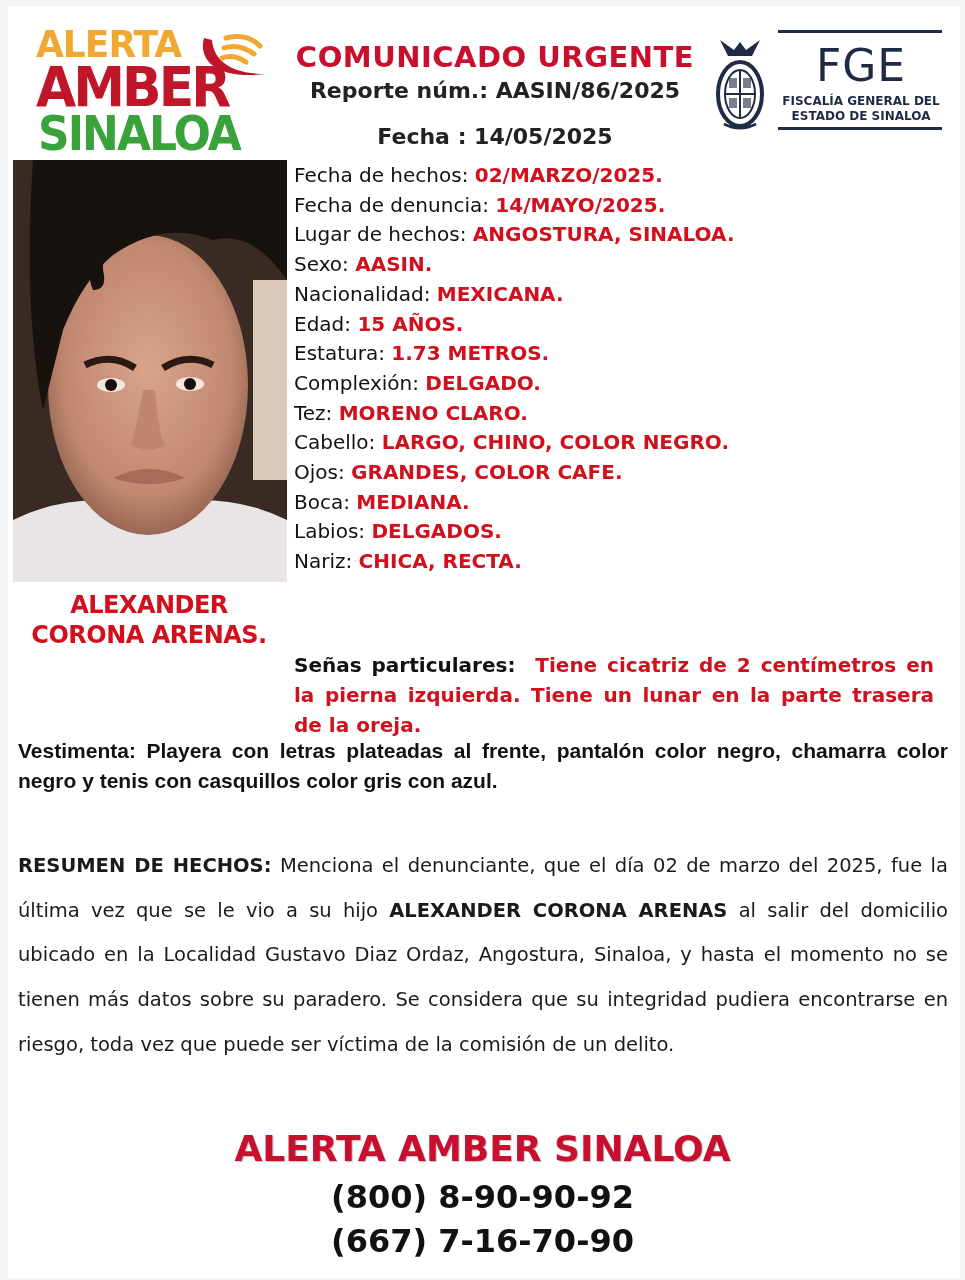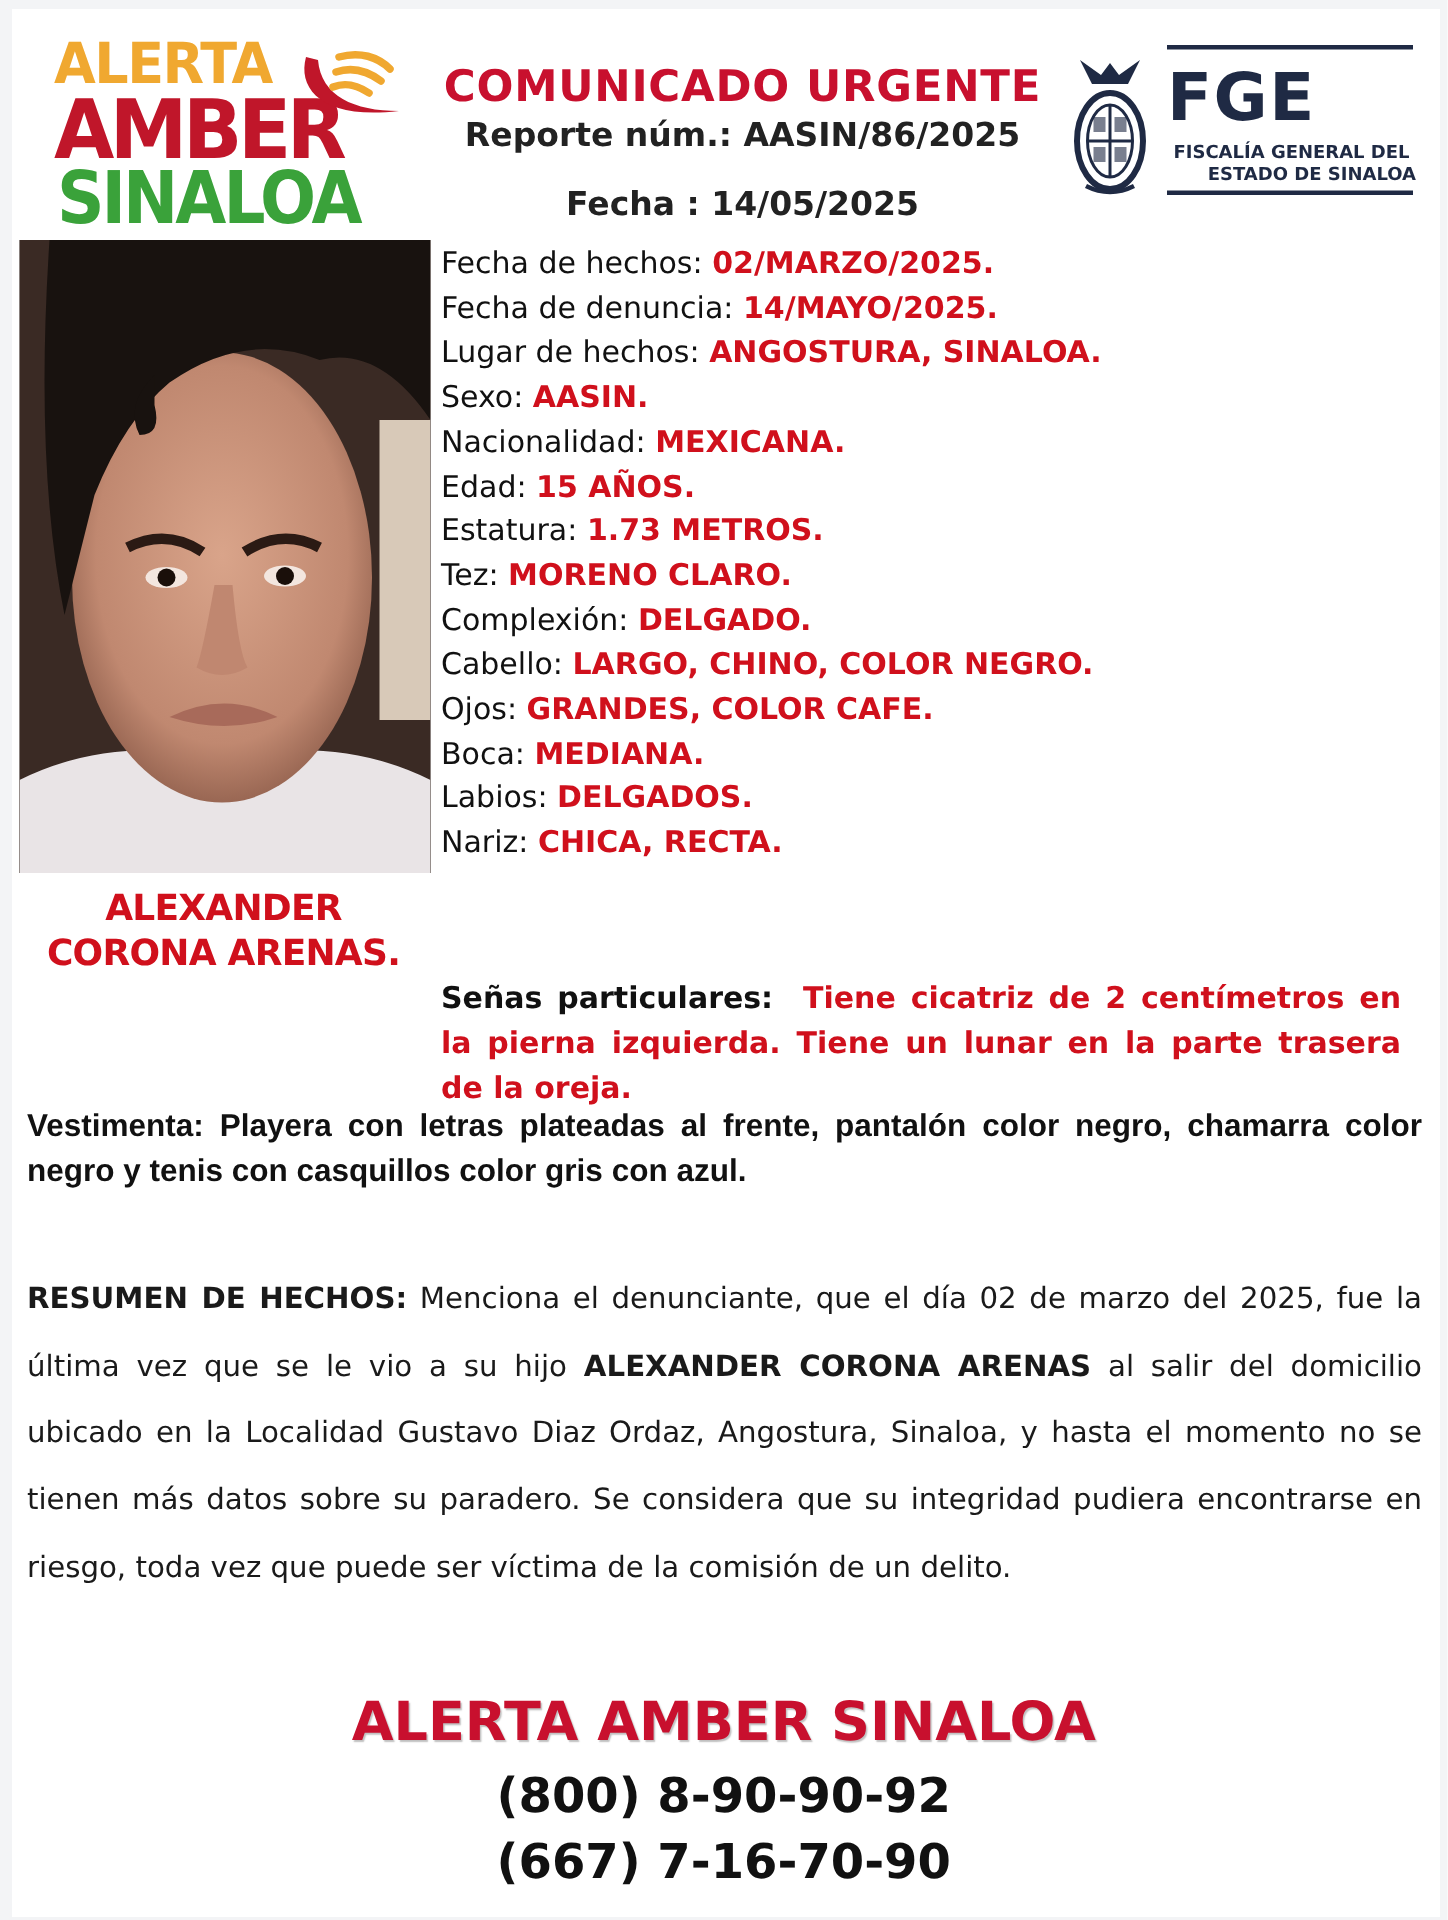--- a/index.html
+++ b/index.html
@@ -23,21 +23,21 @@
   .logo svg { position:absolute; left:160px; top:6px; }
 
   
   .hdr-title { left:290px; top:40px; width:410px; text-align:center; font-weight:bold; font-size:29px; color:#c8102e; letter-spacing:0.5px; font-family:"DejaVu Sans", sans-serif; }
   .hdr-line { left:290px; width:410px; text-align:center; font-weight:bold; font-size:22px; color:#222; font-family:"DejaVu Sans", sans-serif; }
 
   
   .seal { left:714px; top:32px; width:52px; height:100px; }
   .fge-box { left:778px; top:30px; width:166px; height:100px; }
   .fge-rule { position:absolute; left:0; width:164px; height:3px; background:#1f2a44; }
-  .fge-big { position:absolute; left:0; top:12px; width:166px; font-family:"DejaVu Sans", sans-serif; font-weight:bold; font-size:44px; color:#1f2a44; letter-spacing:1px; line-height:48px; }
+  .fge-big { position:absolute; left:0; top:12px; width:166px; text-align:center; font-family:"DejaVu Sans", sans-serif; font-weight:normal; font-size:44px; color:#1f2a44; letter-spacing:1px; line-height:48px; }
   .fge-sub { position:absolute; left:0; width:166px; text-align:center; font-family:"DejaVu Sans", sans-serif; font-weight:bold; font-size:12px; color:#1f2a44; line-height:14px; }
 
   
   .photo { left:13px; top:160px; width:274px; height:422px; overflow:hidden; background:#2a1d18; }
   .name { left:14px; top:590px; width:270px; text-align:center; font-weight:bold; font-size:24px; color:#d0101c; line-height:30px; font-family:"DejaVu Sans", sans-serif; letter-spacing:-0.5px; }
 
   
   .details { left:294px; top:161px; width:660px; }
   .drow { font-family:"DejaVu Sans", sans-serif; font-size:20px; line-height:29.7px; white-space:nowrap; color:#111; }
   .drow .v { font-weight:bold; color:#d0101c; }
@@ -91,21 +91,21 @@
   <rect x="29" y="46" width="8" height="10" fill="#1f2a44" opacity="0.6"></rect>
   <rect x="15" y="66" width="8" height="10" fill="#1f2a44" opacity="0.6"></rect>
   <rect x="29" y="66" width="8" height="10" fill="#1f2a44" opacity="0.6"></rect>
   <path d="M10 92 Q26 100 42 92" stroke="#1f2a44" stroke-width="3" fill="none"></path>
 </svg>
 
 <div class="abs fge-box">
   <div class="fge-rule" style="top:0;"></div>
   <div class="fge-big">FGE</div>
   <div class="fge-sub" style="top:64px;">FISCALÍA GENERAL DEL</div>
-  <div class="fge-sub" style="top:79px;text-align:right;">ESTADO DE SINALOA</div>
+  <div class="fge-sub" style="top:79px;">ESTADO DE SINALOA</div>
   <div class="fge-rule" style="top:97px;"></div>
 </div>
 
 <div class="abs photo">
   <svg width="274" height="422" viewBox="0 0 274 422">
     <defs>
       <radialGradient id="skin" cx="50%" cy="45%" r="60%">
         <stop offset="0%" stop-color="#d9a48a"></stop>
         <stop offset="70%" stop-color="#c08870"></stop>
         <stop offset="100%" stop-color="#8a5a48"></stop>
@@ -134,22 +134,22 @@
 </div>
 
 <div class="abs details">
   <div class="drow"><span>Fecha de hechos:</span> <span class="v">02/MARZO/2025.</span></div>
   <div class="drow"><span>Fecha de denuncia:</span> <span class="v">14/MAYO/2025.</span></div>
   <div class="drow"><span>Lugar de hechos:</span> <span class="v">ANGOSTURA, SINALOA.</span></div>
   <div class="drow"><span>Sexo:</span> <span class="v">AASIN.</span></div>
   <div class="drow"><span>Nacionalidad:</span> <span class="v">MEXICANA.</span></div>
   <div class="drow"><span>Edad:</span> <span class="v">15 AÑOS.</span></div>
   <div class="drow"><span>Estatura:</span> <span class="v">1.73 METROS.</span></div>
+  <div class="drow"><span>Complexión:</span> <span class="v">DELGADO.</span></div>
   <div class="drow"><span>Tez:</span> <span class="v">MORENO CLARO.</span></div>
-  <div class="drow"><span>Complexión:</span> <span class="v">DELGADO.</span></div>
   <div class="drow"><span>Cabello:</span> <span class="v">LARGO, CHINO, COLOR NEGRO.</span></div>
   <div class="drow"><span>Ojos:</span> <span class="v">GRANDES, COLOR CAFE.</span></div>
   <div class="drow"><span>Boca:</span> <span class="v">MEDIANA.</span></div>
   <div class="drow"><span>Labios:</span> <span class="v">DELGADOS.</span></div>
   <div class="drow"><span>Nariz:</span> <span class="v">CHICA, RECTA.</span></div>
 </div>
 
 <div class="abs senas">
   <span class="k">Señas particulares:</span>&nbsp;
   <span class="v">Tiene cicatriz de 2 centímetros en la pierna izquierda. Tiene un lunar en la parte trasera de la oreja.</span>

